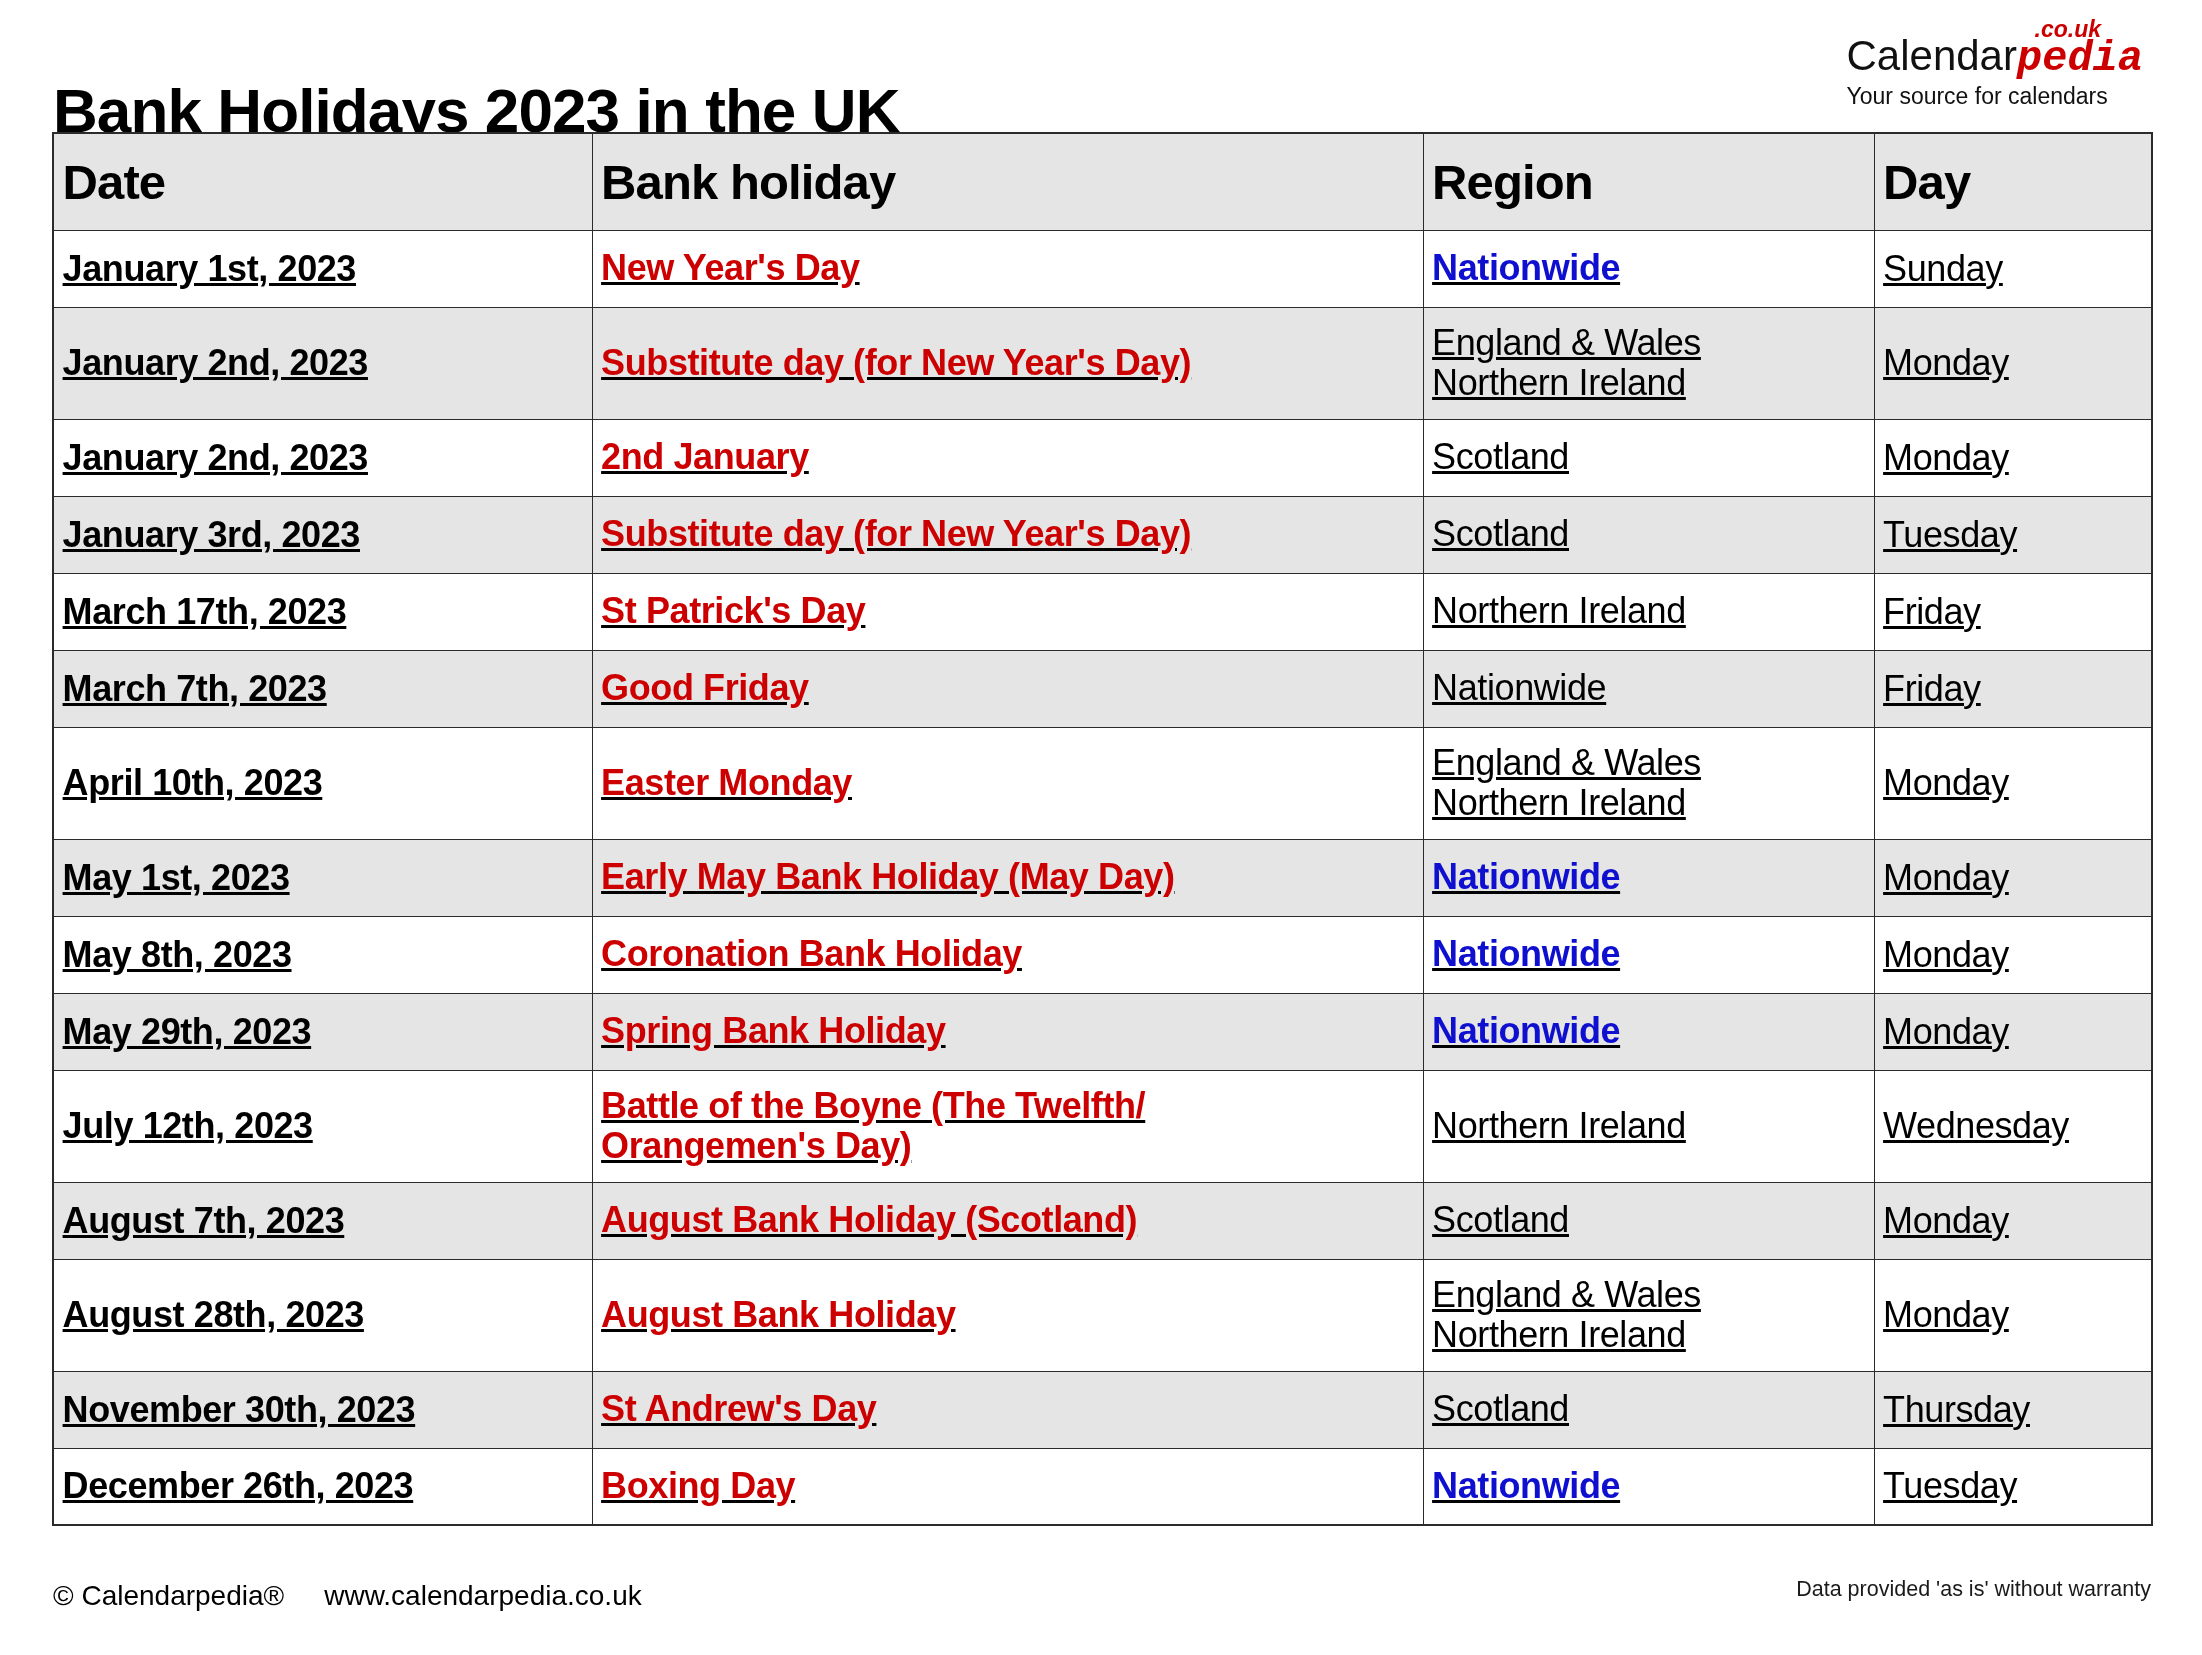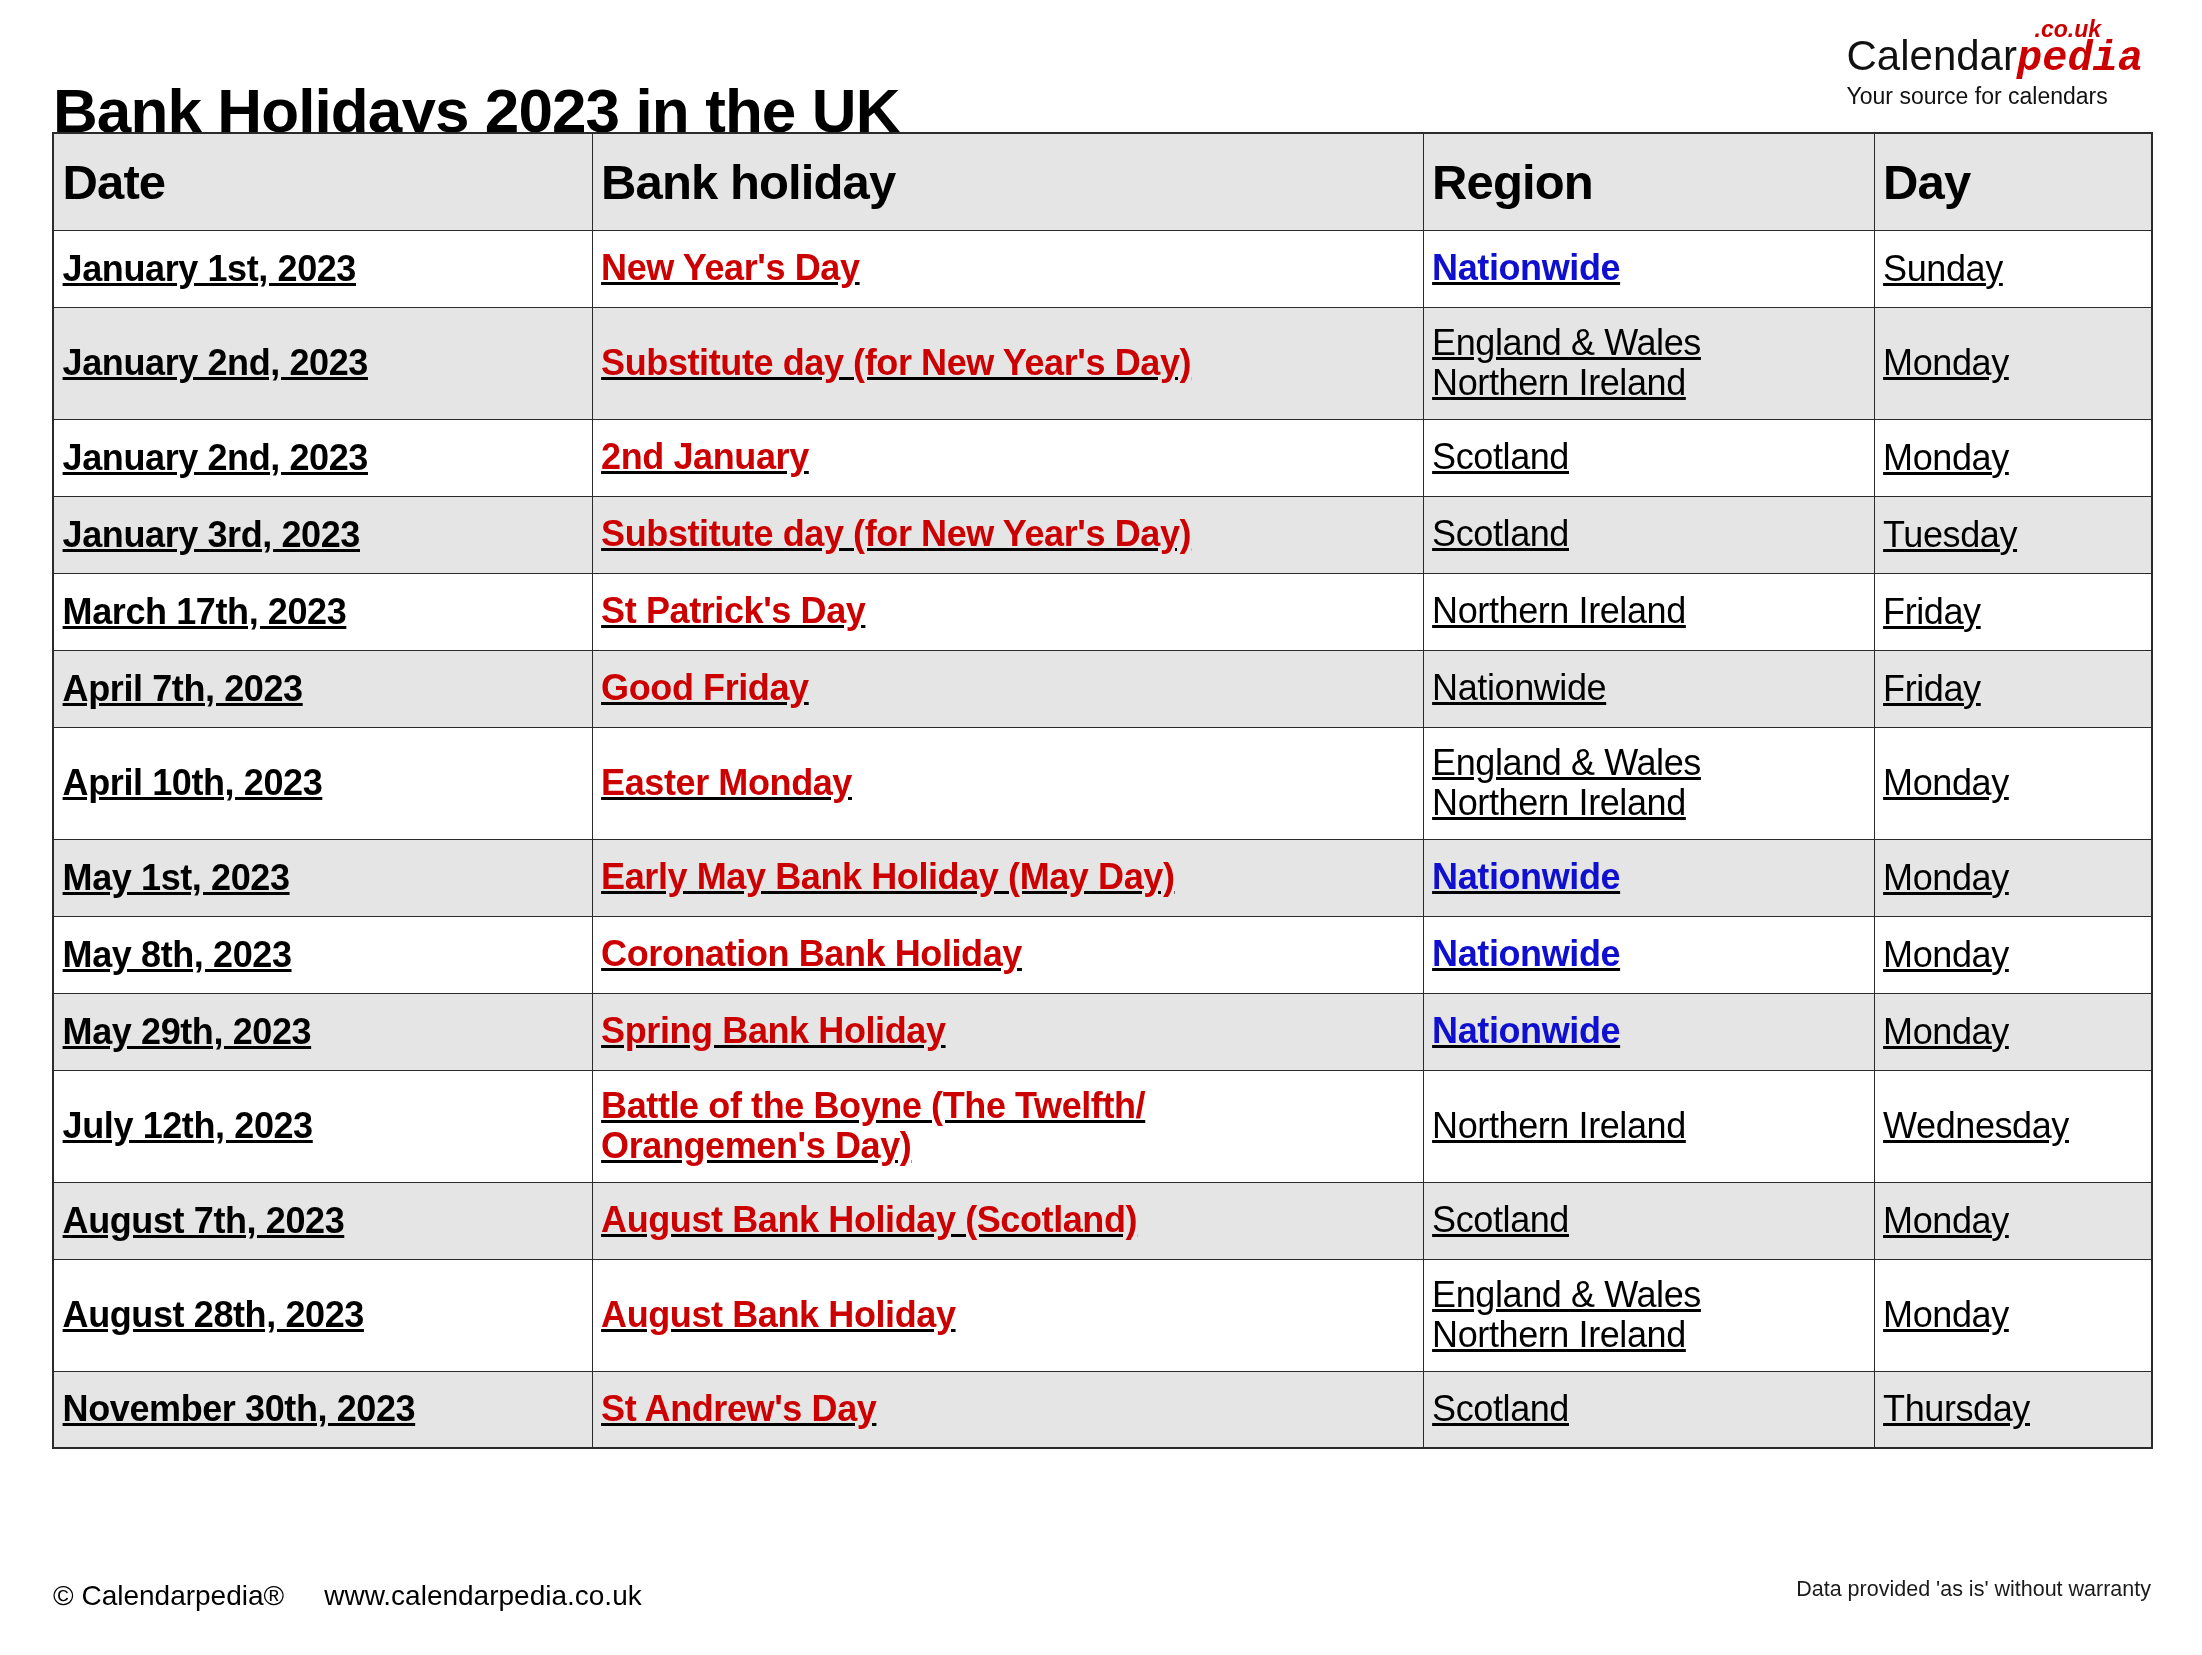--- a/index.html
+++ b/index.html
@@ -182,21 +182,21 @@
           <td class="c-region">Scotland</td>
           <td class="c-day">Tuesday</td>
         </tr>
         <tr>
           <td class="c-date">March 17th, 2023</td>
           <td class="c-holiday">St Patrick's Day</td>
           <td class="c-region">Northern Ireland</td>
           <td class="c-day">Friday</td>
         </tr>
         <tr>
-          <td class="c-date">April 7th, 2023</td>
+          <td class="c-date">March 7th, 2023</td>
           <td class="c-holiday">Good Friday</td>
           <td class="c-region">Nationwide</td>
           <td class="c-day">Friday</td>
         </tr>
         <tr class="tall">
           <td class="c-date">April 10th, 2023</td>
           <td class="c-holiday">Easter Monday</td>
           <td class="c-region">England &amp; Wales
 Northern Ireland</td>
           <td class="c-day">Monday</td>
@@ -237,20 +237,26 @@
           <td class="c-holiday">August Bank Holiday</td>
           <td class="c-region">England &amp; Wales
 Northern Ireland</td>
           <td class="c-day">Monday</td>
         </tr>
         <tr>
           <td class="c-date">November 30th, 2023</td>
           <td class="c-holiday">St Andrew's Day</td>
           <td class="c-region">Scotland</td>
           <td class="c-day">Thursday</td>
+        </tr>
+        <tr>
+          <td class="c-date">December 26th, 2023</td>
+          <td class="c-holiday">Boxing Day</td>
+          <td class="c-region blue">Nationwide</td>
+          <td class="c-day">Tuesday</td>
         </tr>
       </tbody>
   </table>
 
   <div class="footer">
     <div class="footer-left">
       <span>© Calendarpedia®</span><span class="site">www.calendarpedia.co.uk</span>
     </div>
     <div class="footer-right">Data provided 'as is' without warranty</div>
   </div>

